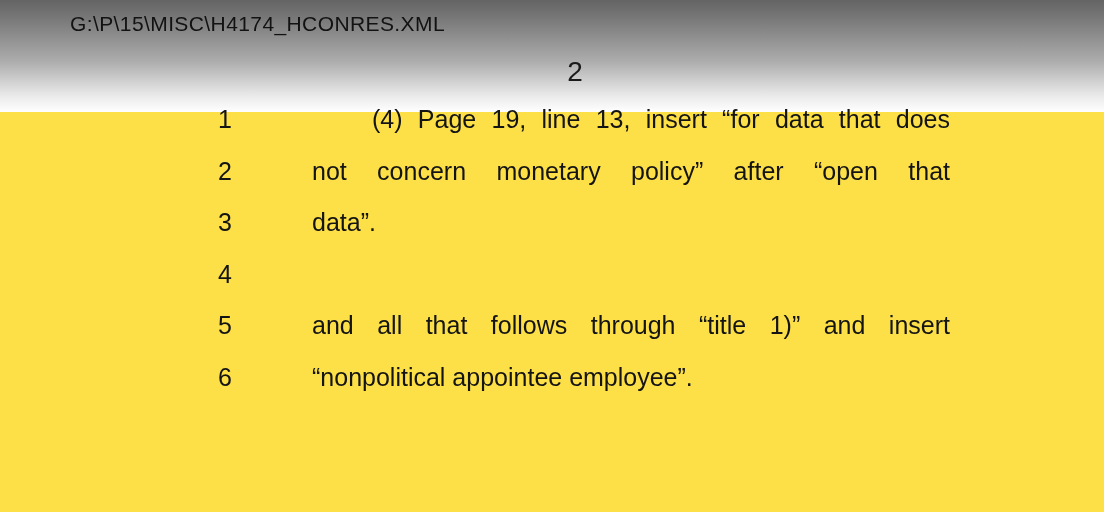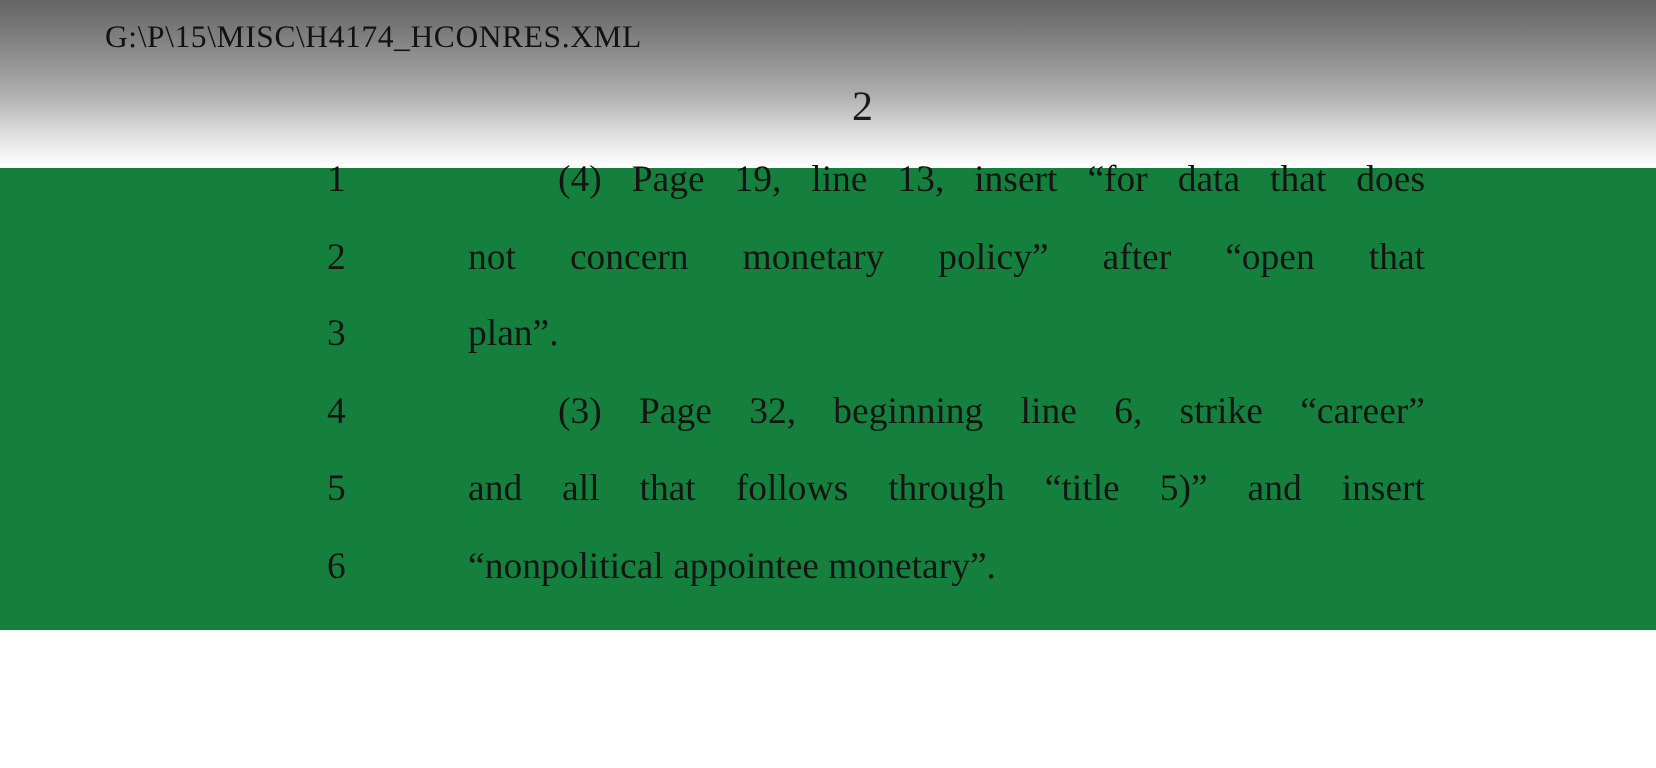--- a/index.html
+++ b/index.html
@@ -3,24 +3,24 @@
 <meta charset="utf-8">
 <style>
   html, body {
     margin: 0;
     padding: 0;
     background: #ffffff;
   }
   .page {
     position: relative;
     width: 1104px;
-    height: 420px;
-    background: #15803d;
+    height: 512px;
+    background: #fde047;
     overflow: hidden;
-    font-family: Liberation Serif, serif;
+    font-family: Liberation Sans, sans-serif;
     color: #141414;
   }
   
   .top-gradient {
     position: absolute;
     top: 0; left: 0;
     width: 100%;
     height: 112px;
     background: linear-gradient(to bottom, #646464 0%, #7a7a7a 18%, #adadad 55%, #e9e9e9 85%, #ffffff 100%);
   }
@@ -91,32 +91,31 @@
       <span class="text">(4) Page 19, line 13, insert “for data that does</span>
     </div>
 
     <div class="row justify">
       <span class="num">2</span>
       <span class="text">not concern monetary policy” after “open that</span>
     </div>
 
     <div class="row">
       <span class="num">3</span>
-      <span class="text">plan”.</span>
+      <span class="text">data”.</span>
     </div>
 
     <div class="row justify indent">
       <span class="num">4</span>
-      <span class="text">(3) Page 32, beginning line 6, strike “career”</span>
     </div>
 
     <div class="row justify">
       <span class="num">5</span>
-      <span class="text">and all that follows through “title 5)” and insert</span>
+      <span class="text">and all that follows through “title 1)” and insert</span>
     </div>
 
     <div class="row">
       <span class="num">6</span>
-      <span class="text">“nonpolitical appointee monetary”.</span>
+      <span class="text">“nonpolitical appointee employee”.</span>
     </div>
 
   </div>
 </div>
 
 </body></html>

